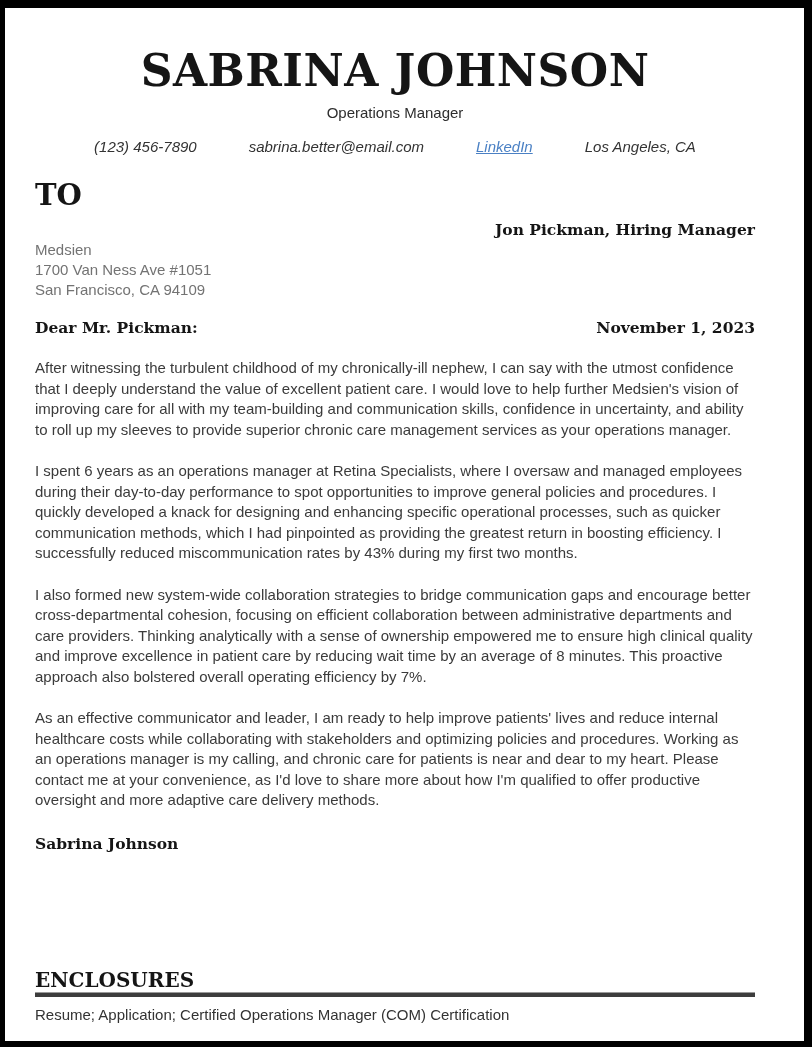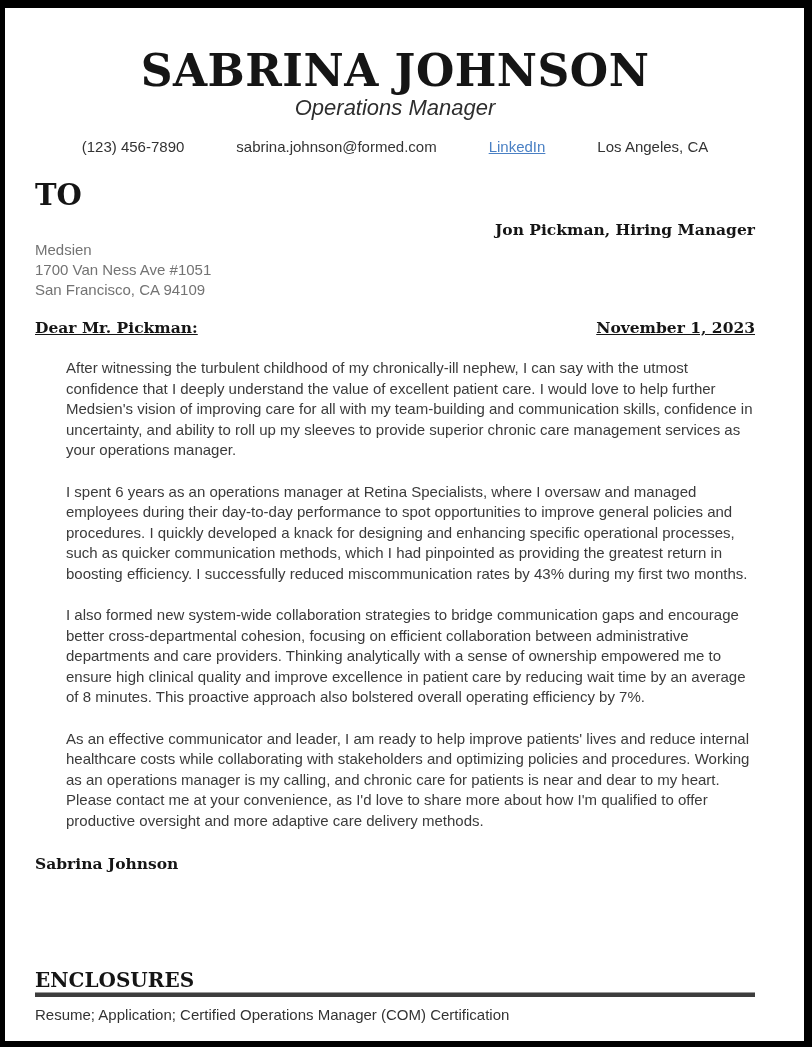--- a/index.html
+++ b/index.html
@@ -28,31 +28,32 @@
   .header { text-align: center; }
   .candidate-name {
     font-family: "DejaVu Serif", serif;
     font-weight: bold;
     font-size: 44px;
     line-height: 1.12;
     color: #151515;
     letter-spacing: 0.5px;
   }
   .candidate-title {
-    font-style: italic;
-    font-size: 22px;
+    font-size: 15px;
     color: #2e2e2e;
+    margin-top: 9px;
   }
   .contact-row {
     margin-top: 17px;
     display: flex;
     justify-content: center;
     gap: 52px;
     font-size: 15px;
     color: #333333;
+    font-style: italic;
   }
   .contact-row a {
     color: #4a80c4;
     text-decoration: underline;
     cursor: pointer;
   }
 
   
   .to-heading {
     margin-top: 25px;
@@ -82,30 +83,28 @@
     margin-top: 18px;
     display: flex;
     justify-content: space-between;
     align-items: baseline;
   }
   .greeting, .letter-date {
     font-family: "DejaVu Serif", serif;
     font-weight: bold;
     font-size: 15.5px;
     color: #151515;
-    text-decoration: underline;
   }
 
   
   .letter-body p {
     margin-top: 21px;
     font-size: 15px;
     line-height: 20.5px;
     color: #3b3b3b;
-    margin-left: 31px;
   }
 
   .thanks {
     margin-top: 22px;
     font-size: 15px;
     line-height: 20px;
     color: #3b3b3b;
   }
   .signature {
     margin-top: 23px;
@@ -140,21 +139,21 @@
 <body>
 
 <div class="page">
   <div class="content">
 
     <div class="header">
       <div class="candidate-name">SABRINA JOHNSON</div>
       <div class="candidate-title">Operations Manager</div>
       <div class="contact-row">
         <span>(123) 456-7890</span>
-        <span>sabrina.johnson@formed.com</span>
+        <span>sabrina.better@email.com</span>
         <a>LinkedIn</a>
         <span>Los Angeles, CA</span>
       </div>
     </div>
 
     <div class="to-heading">TO</div>
 
     <div>
       <div class="recipient-name">Jon Pickman, Hiring Manager</div>
       <div class="recipient-line">Medsien</div>

